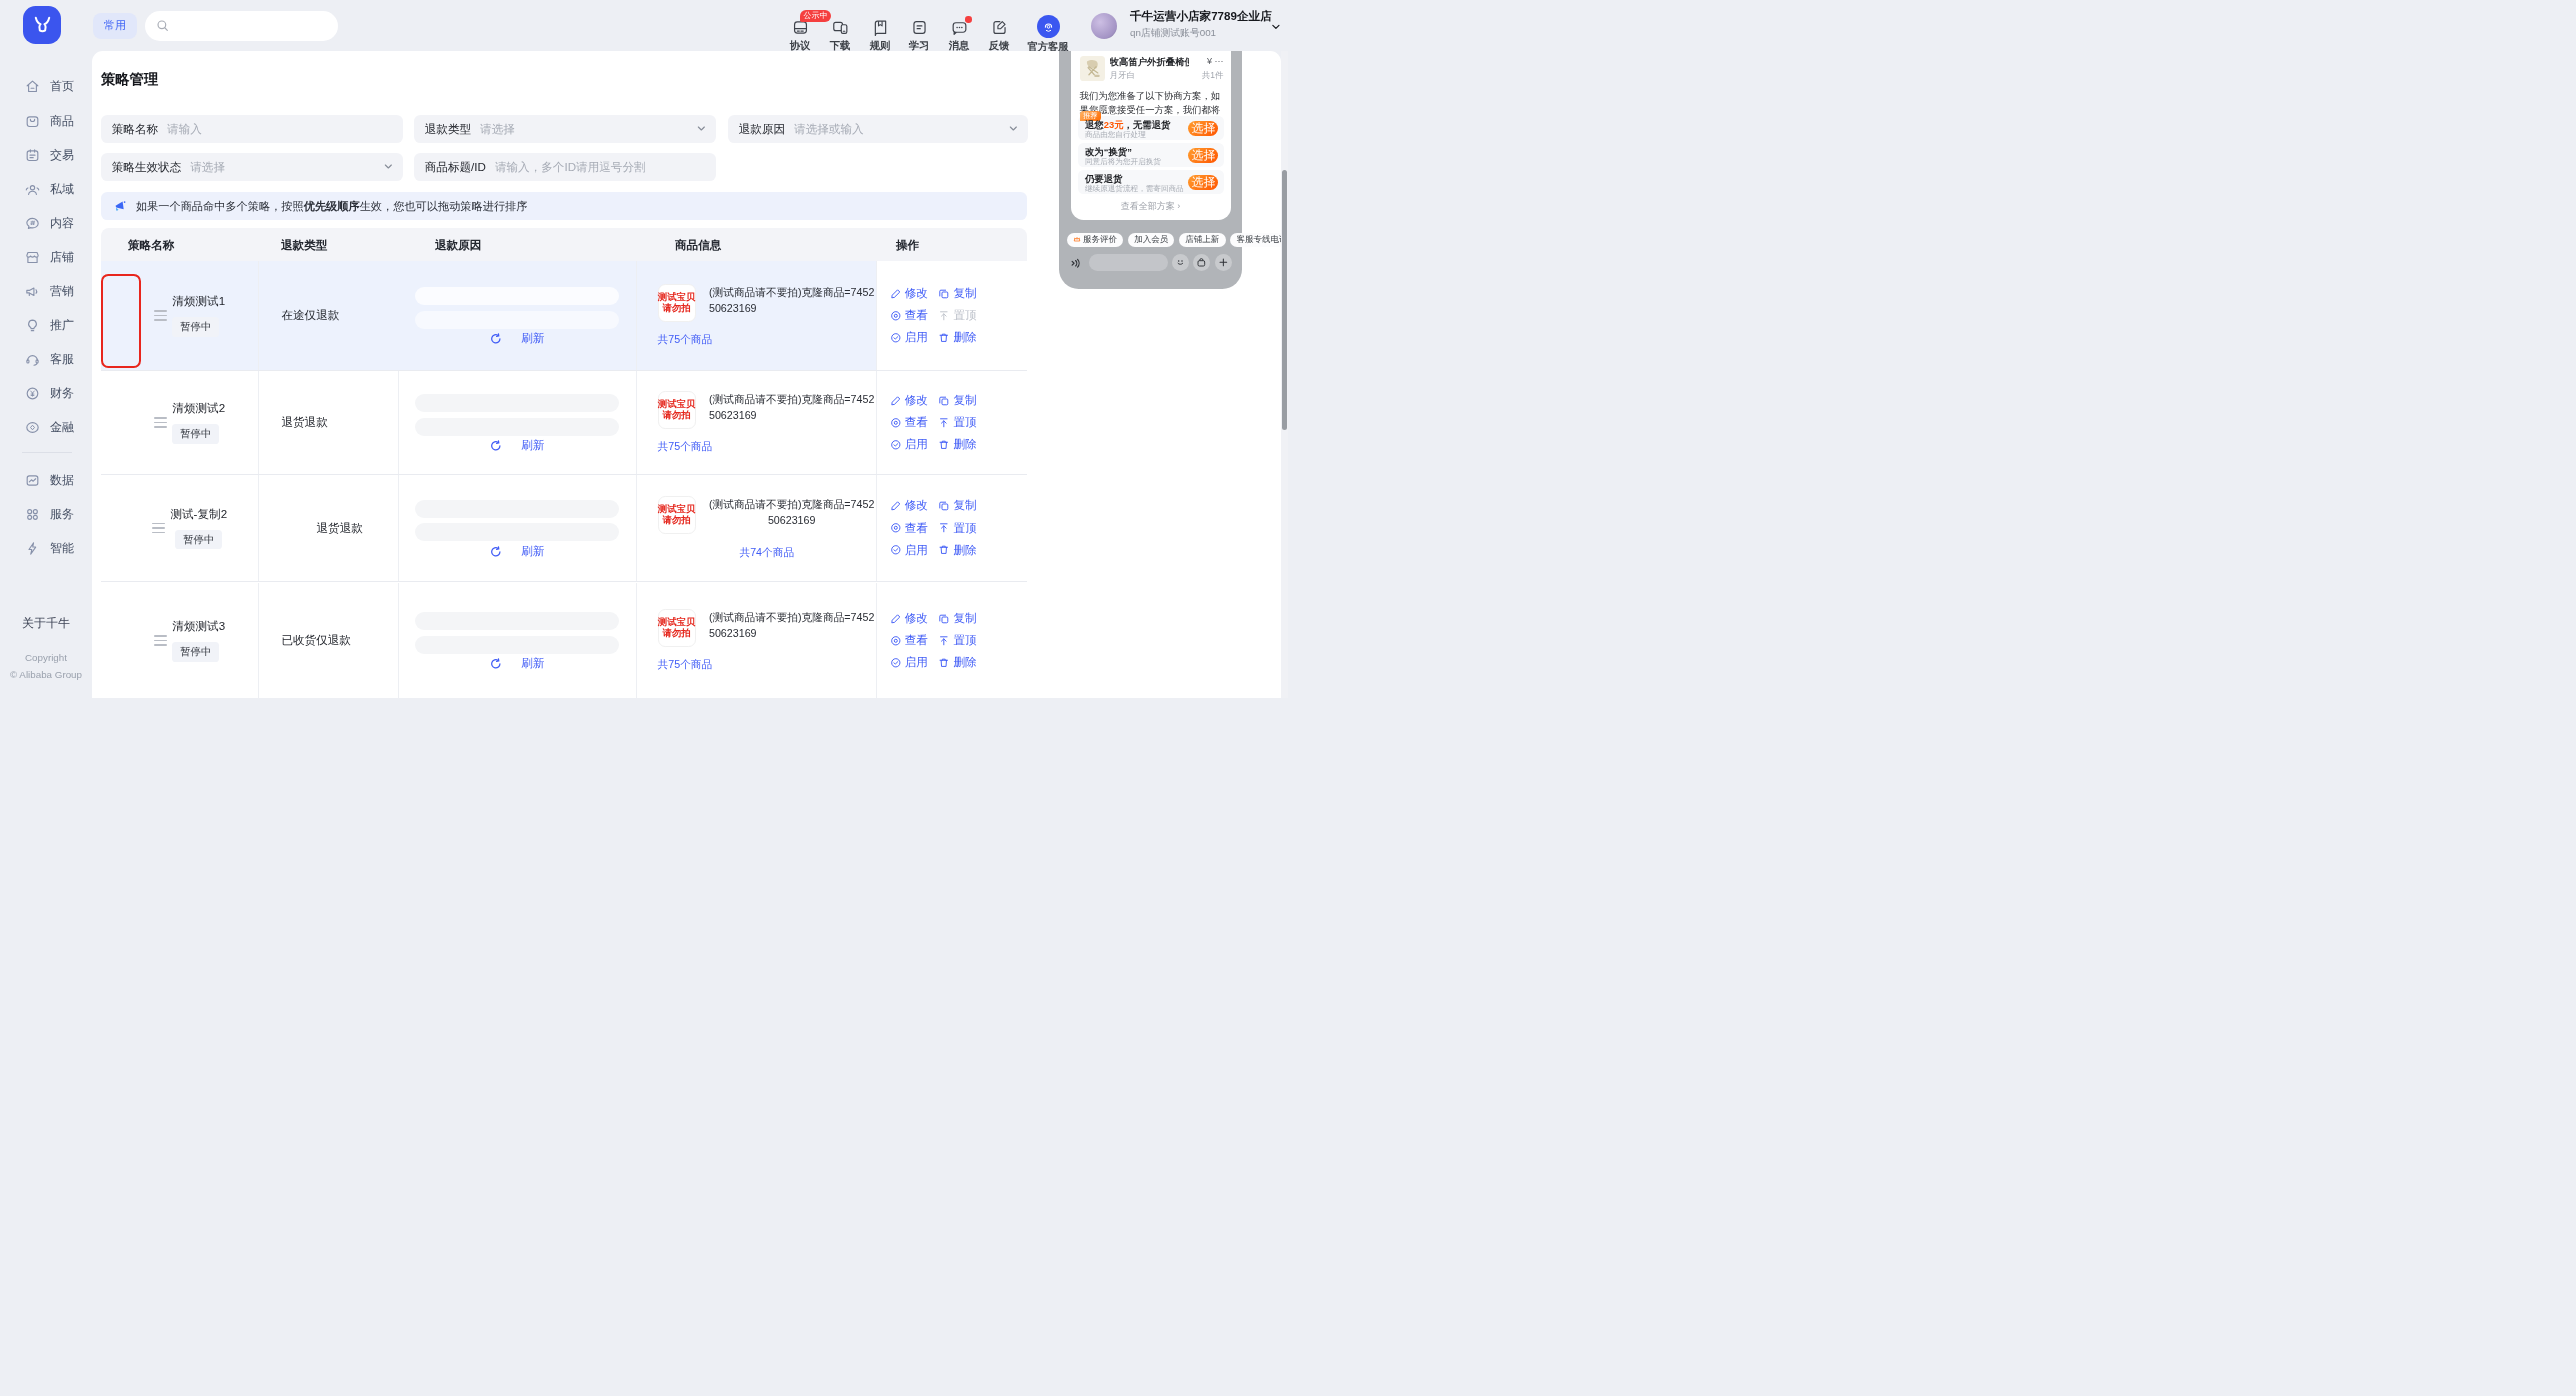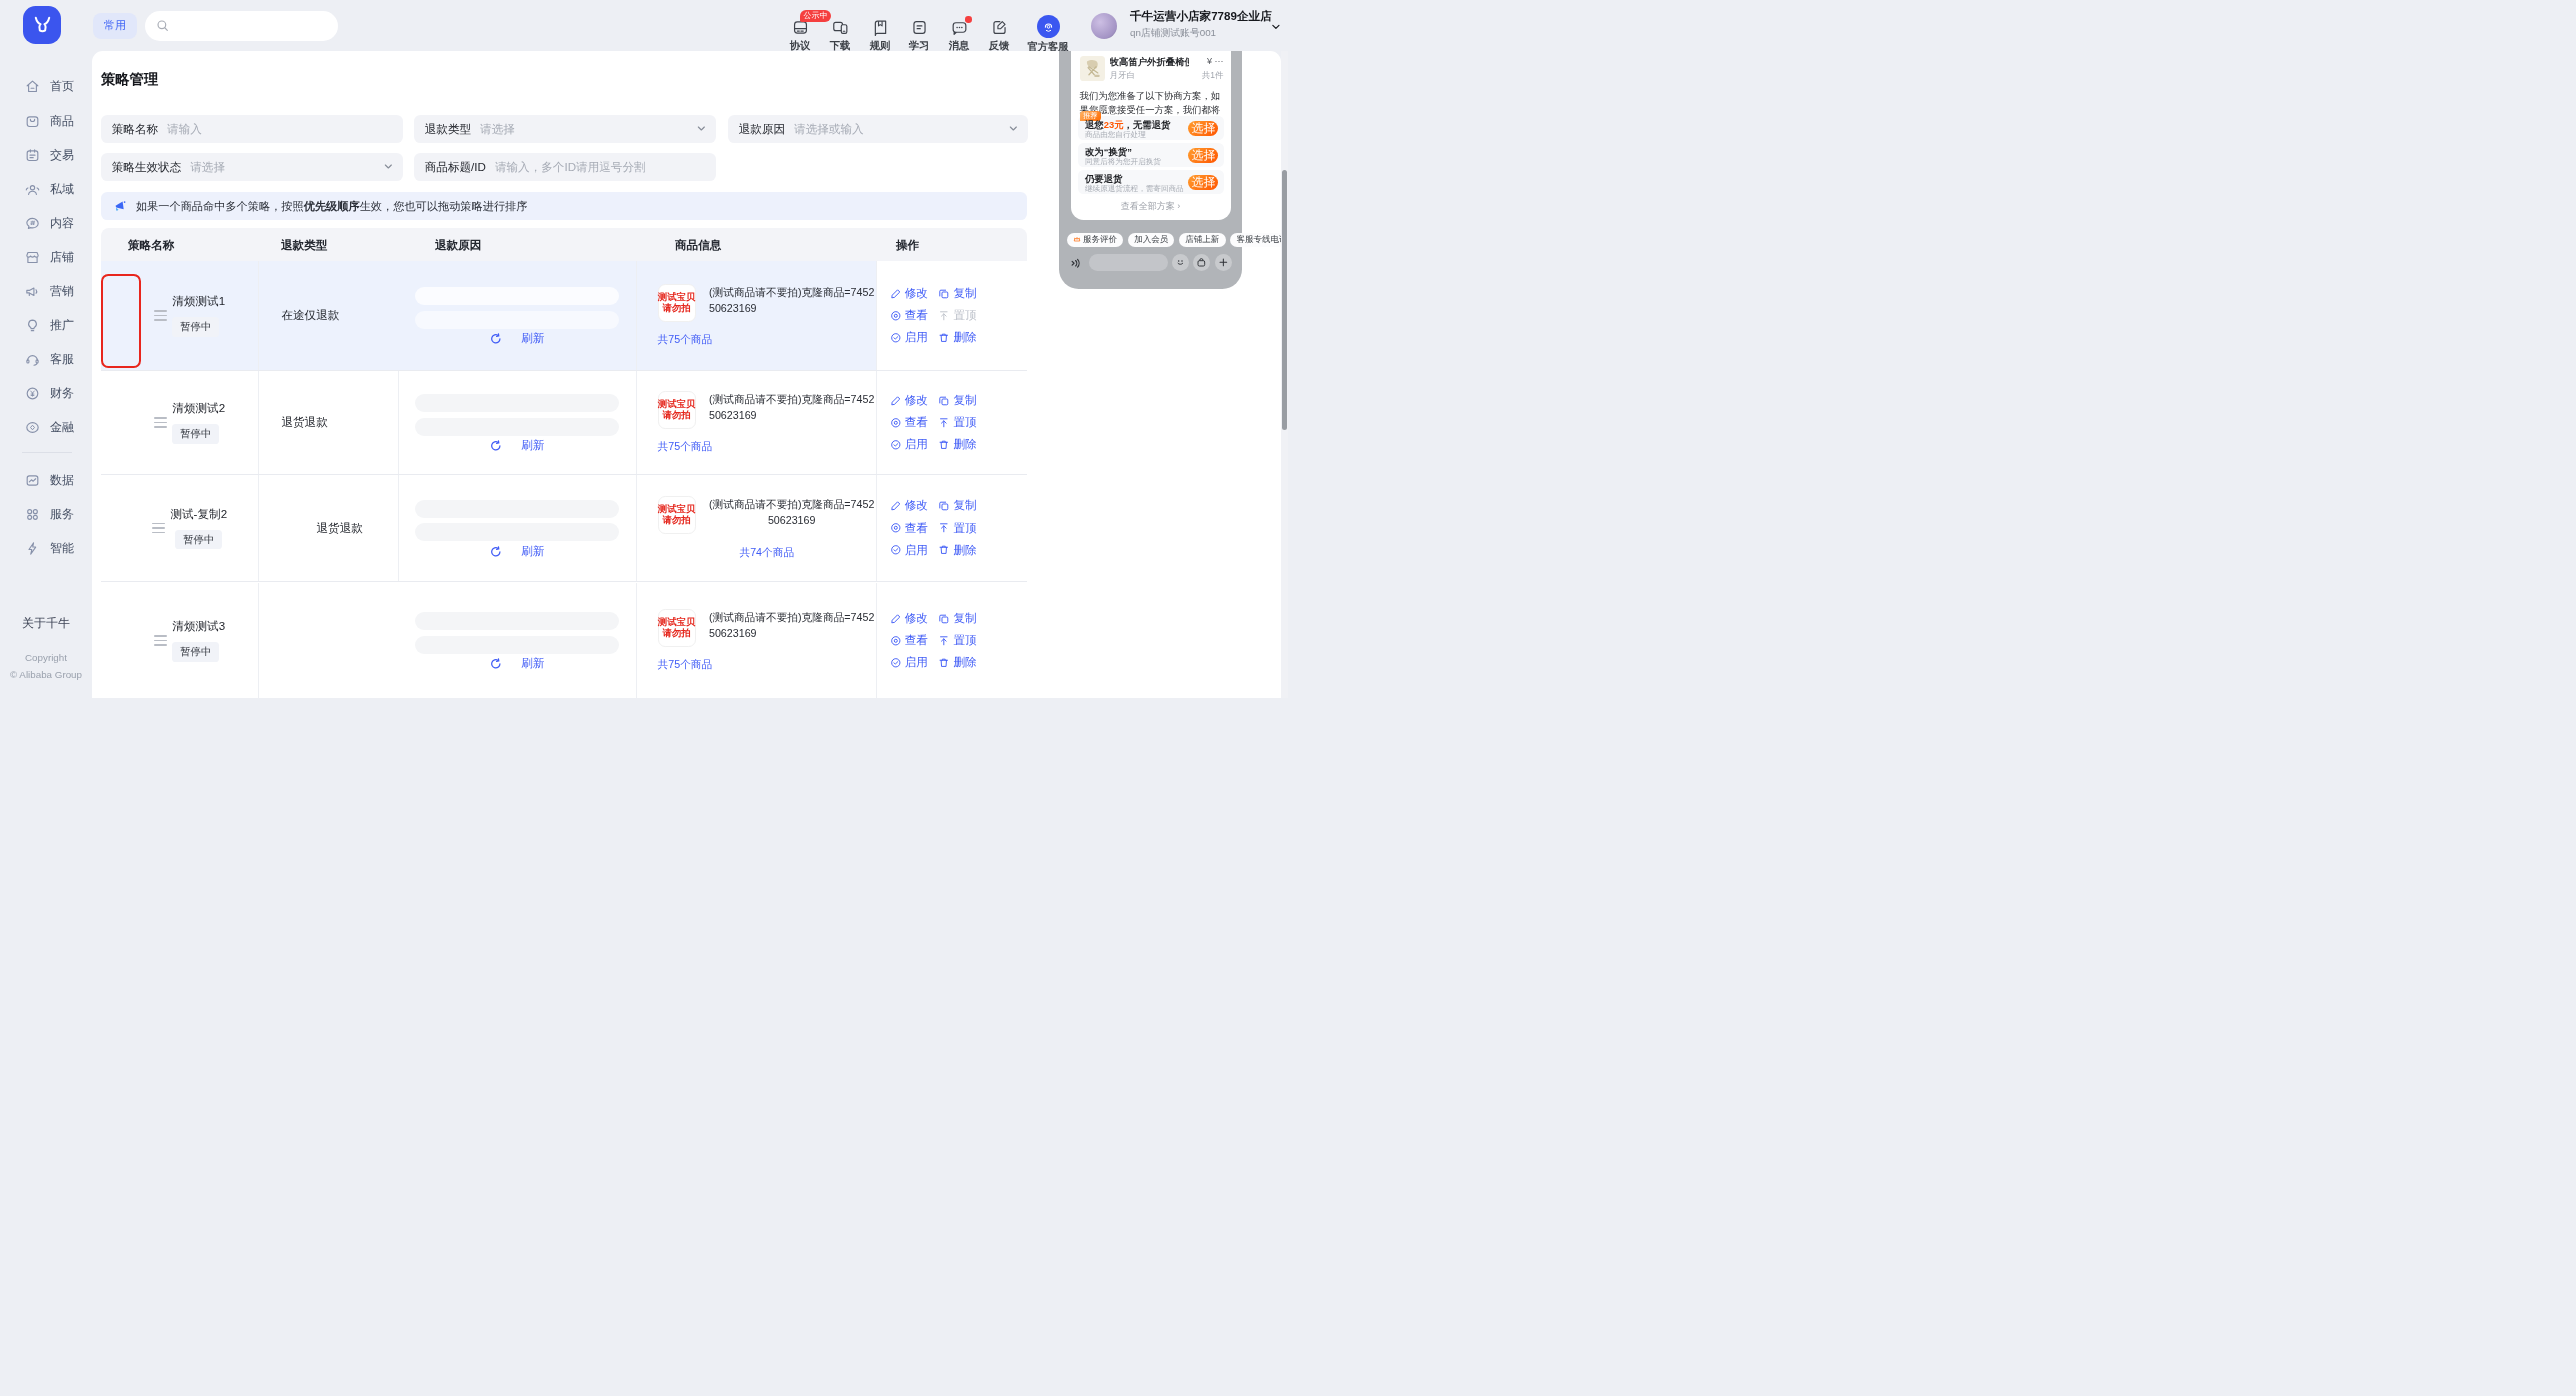--- a/index.html
+++ b/index.html
@@ -601,20 +601,21 @@
     <div class="drag">
         <i></i>
         <i></i>
         <i></i>
       </div>
     <div class="nameblk">
       <div class="rname">清烦测试3</div>
       <span class="badge">暂停中</span>
     </div>
   </div>
+  <div class="cell c2">已收货仅退款</div>
   <div class="cell c3">
     <div class="skel"></div>
     <div class="skel"></div>
     <div class="refresh">
       <svg width="11.6" height="11.6" viewBox="0 0 14 14">
           <path d="M12 7A5 5 0 1 1 9.8 2.9" fill="none" stroke="#3f5bf6" stroke-width="1.5" stroke-linecap="round"></path>
           <path d="M10.2 1l.4 2.6-2.6.4" fill="none" stroke="#3f5bf6" stroke-width="1.5" stroke-linecap="round" stroke-linejoin="round"></path>
         </svg>
       <span>刷新</span>
     </div>

